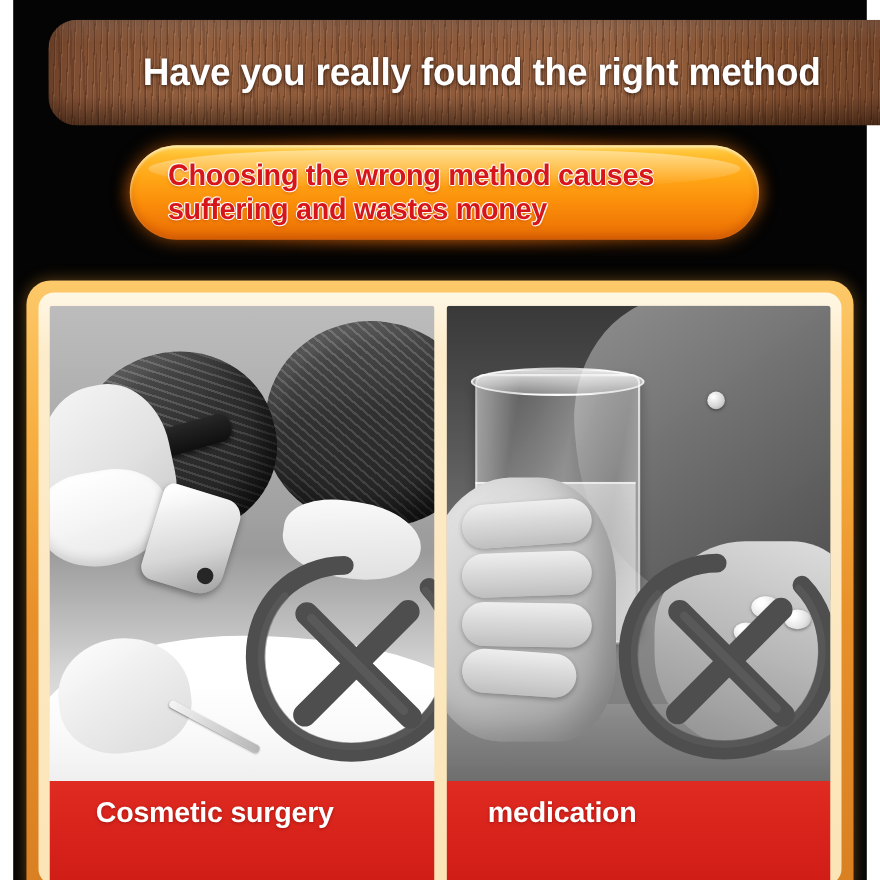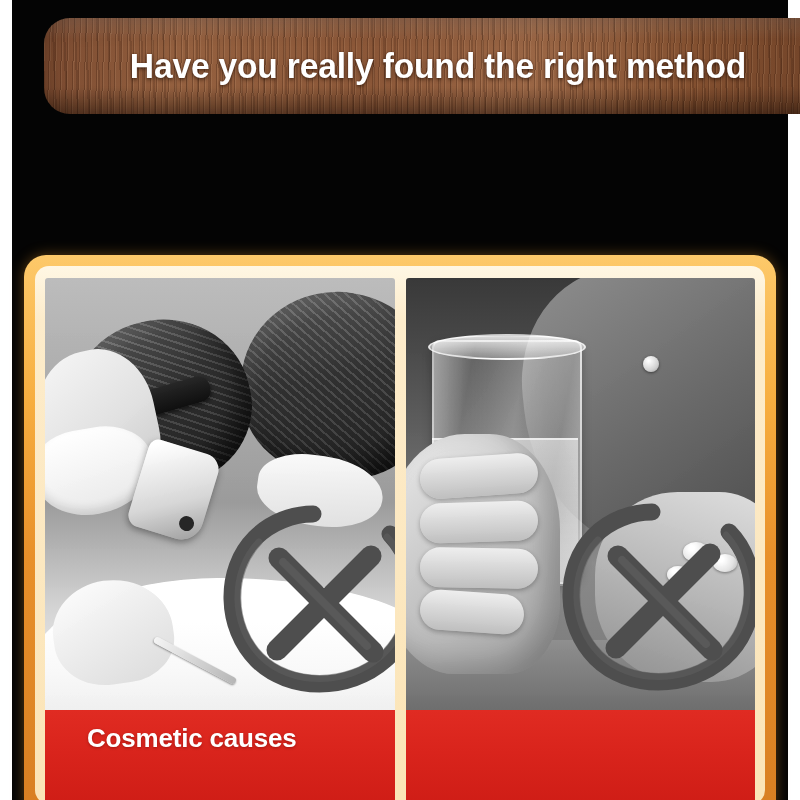--- a/index.html
+++ b/index.html
@@ -394,20 +394,29 @@
 <body>
 
 <div class="poster">
 
   <div class="backdrop"></div>
 
   <div class="wood-banner">
     <div class="headline">Have you really found the right method</div>
   </div>
 
+  <div class="pill-wrap">
+    <div class="pill-glow"></div>
+    <div class="pill">
+      <div class="pill-text">
+        <span class="line">Choosing the wrong method causes</span>
+        <span class="line">suffering and wastes money</span>
+      </div>
+    </div>
+  </div>
 
   <div class="card">
     <div class="card-inner">
 
       <div class="panel">
         <div class="photo photo-surgery">
           <div class="cap cap-b"></div>
           <div class="cap cap-a"></div>
           <div class="cap-band"></div>
           <div class="face"></div>
@@ -422,21 +431,21 @@
             <svg viewBox="0 0 212 206" xmlns="http://www.w3.org/2000/svg">
               <path d="M173 34 C206 68 204 128 168 160 C132 192 72 192 40 160 C8 128 6 70 38 38 C54 22 76 14 96 14" fill="none" stroke="#e8281e" stroke-width="17" stroke-linecap="round"></path>
               <path d="M170 37 C200 70 198 126 164 156 C130 186 74 186 44 156 C14 126 13 72 42 42" fill="none" stroke="#ef3a2a" stroke-width="7" stroke-linecap="round" opacity=".55"></path>
               <path d="M62 58 L156 152" fill="none" stroke="#e8281e" stroke-width="21" stroke-linecap="round"></path>
               <path d="M154 56 L60 150" fill="none" stroke="#e8281e" stroke-width="21" stroke-linecap="round"></path>
               <path d="M66 62 L150 146" fill="none" stroke="#f24030" stroke-width="8" stroke-linecap="round" opacity=".5"></path>
             </svg>
           </div>
         </div>
         <div class="caption">
-          <span class="line">Cosmetic causes</span>
+          <span class="line">Cosmetic surgery</span>
         </div>
       </div>
 
       <div class="panel">
         <div class="photo photo-medicine">
           <div class="shirt"></div>
           <div class="shirt-btn"></div>
           <div class="table-top"></div>
           <div class="glass"></div>
           <div class="glass-rim"></div>
@@ -454,19 +463,20 @@
             <svg viewBox="0 0 212 206" xmlns="http://www.w3.org/2000/svg">
               <path d="M173 34 C206 68 204 128 168 160 C132 192 72 192 40 160 C8 128 6 70 38 38 C54 22 76 14 96 14" fill="none" stroke="#e8281e" stroke-width="17" stroke-linecap="round"></path>
               <path d="M170 37 C200 70 198 126 164 156 C130 186 74 186 44 156 C14 126 13 72 42 42" fill="none" stroke="#ef3a2a" stroke-width="7" stroke-linecap="round" opacity=".55"></path>
               <path d="M62 58 L156 152" fill="none" stroke="#e8281e" stroke-width="21" stroke-linecap="round"></path>
               <path d="M154 56 L60 150" fill="none" stroke="#e8281e" stroke-width="21" stroke-linecap="round"></path>
               <path d="M66 62 L150 146" fill="none" stroke="#f24030" stroke-width="8" stroke-linecap="round" opacity=".5"></path>
             </svg>
           </div>
         </div>
         <div class="caption caption-right">
+          <span class="line">medication</span>
         </div>
       </div>
 
     </div>
   </div>
 
 </div>
 
 </body></html>

